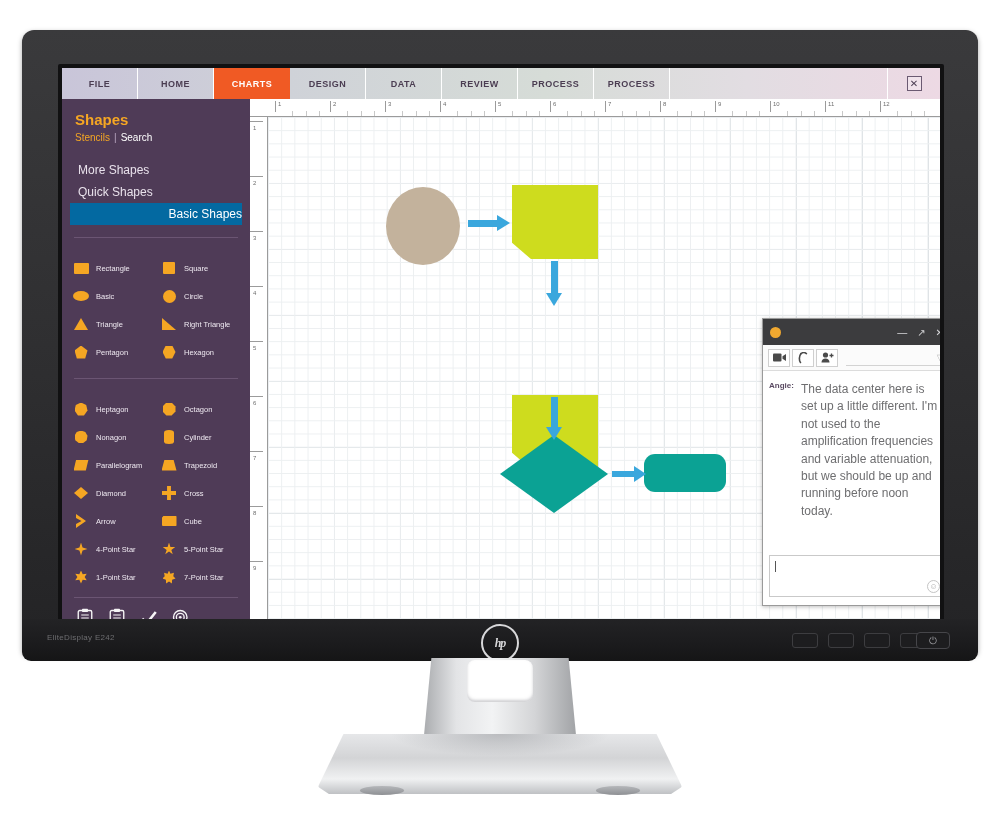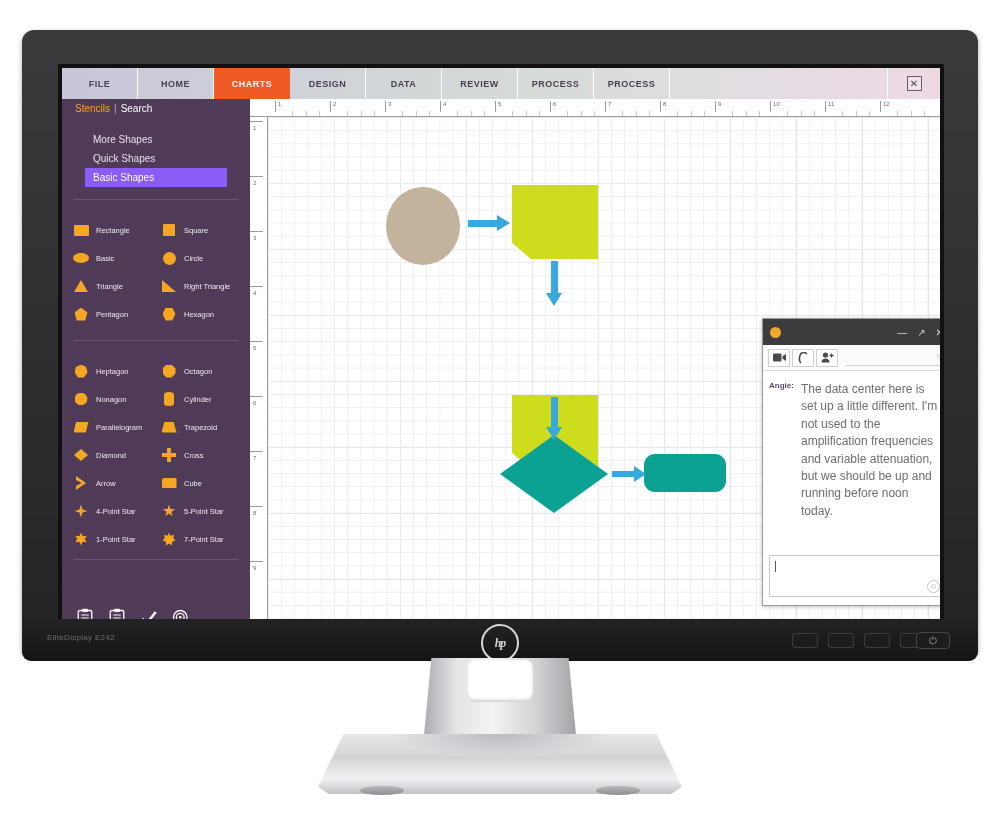--- a/index.html
+++ b/index.html
@@ -114,24 +114,24 @@
   
   #sidebar {
     position:absolute; left:0; top:31px; width:188px; height:539px;
     background:#4f3b57;
   }
   #shapes-title { color:#f5a623; font-size:15px; font-weight:bold; padding:12px 0 0 13px; }
   #shapes-links { padding:4px 0 0 13px; font-size:10px; color:#ffffff; }
   #shapes-links .lnk-stencils { color:#f5a623;text-align:right; }
   #shapes-links .sep { color:#b9a6c0; margin:0 4px; }
   .nav-item {
-    margin: 0 23px; padding: 4px 0 4px 8px; font-size:10px; color:#e9e2ec;
+    margin: 0 8px; padding: 4px 0 4px 8px; font-size:12px; color:#e9e2ec;
   }
   #nav-list { margin-top:16px; }
-  .nav-item.active { background:#8b5cf6; color:#ffffff; }
+  .nav-item.active { background:#0369a1; color:#ffffff;text-align:right; }
   .side-divider { height:1px; background:#6b5573; margin:12px 12px; }
 
   .shape-grid { display:flex; flex-wrap:wrap; padding:4px 0 0 10px; }
   .shape-cell {
     width:88px; height:28px; display:flex; align-items:center;
   }
   .shape-ico {
     width:18px; height:16px; margin-right:6px; flex:none;
     display:flex; align-items:center; justify-content:center;
   }
@@ -289,20 +289,21 @@
           </div>
         <div id="tab-filler"></div>
         <div id="tab-endzone">
           <div id="app-close">
               <span>✕</span>
             </div>
         </div>
       </div>
 
       <div id="sidebar">
+        <div id="shapes-title">Shapes</div>
         <div id="shapes-links">
           <span class="lnk-stencils">Stencils</span><span class="sep">|</span><span>Search</span>
         </div>
 
         <div id="nav-list">
           <div class="nav-item"><span>More Shapes</span></div>
           <div class="nav-item"><span>Quick Shapes</span></div>
           <div class="nav-item active"><span>Basic Shapes</span></div>
         </div>
 

